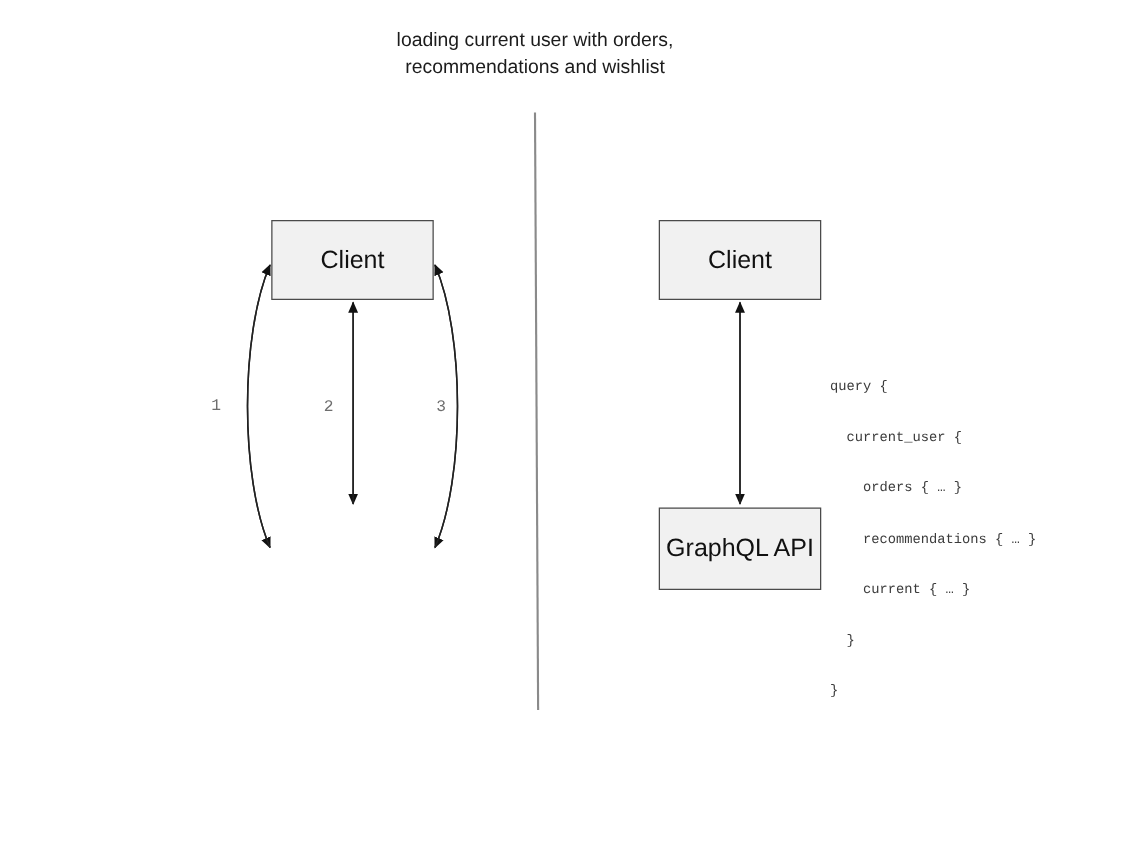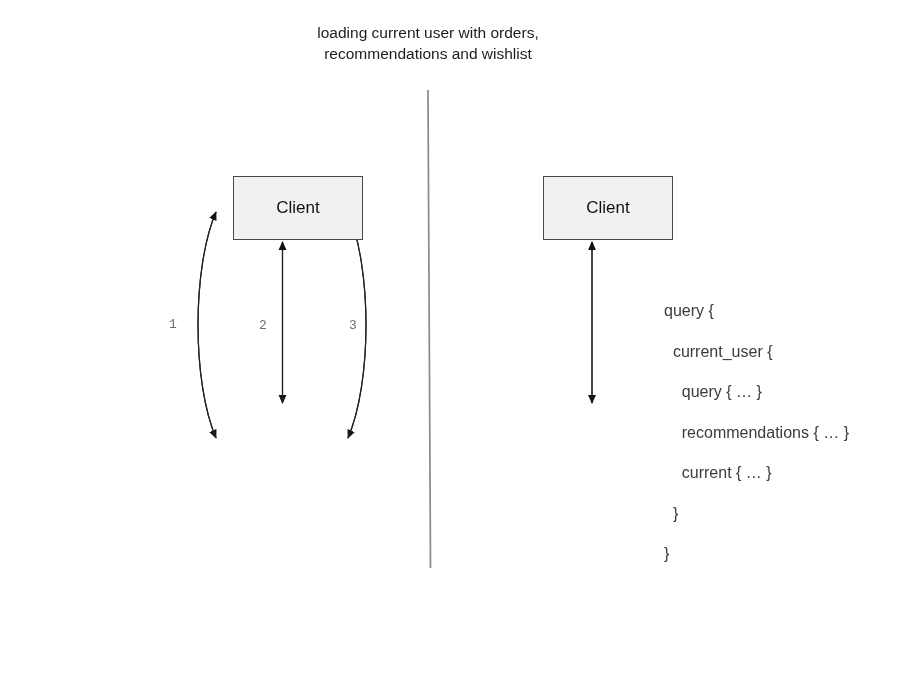--- a/index.html
+++ b/index.html
@@ -33,45 +33,44 @@
   }
   .node-box {
     position: absolute;
     width: 128px;
     height: 62px;
     background: #f1f1f1;
     border: 1.3px solid #4a4a4a;
     display: flex;
     align-items: center;
     justify-content: center;
-    font-size: 17px;
+    font-size: 20px;
     color: #111111;
-    margin-left: 16px;
   }
   .box-client-left  { left: 217px; top: 176px; }
   .box-rest-api     { left: 217px; top: 406px; height: 64px; }
   .box-client-right { left: 527px; top: 176px; }
   .box-graphql-api  { left: 527px; top: 406px; height: 64px; }
 
   .endpoint-list {
     position: absolute;
     left: 8px;
     top: 178px;
     font-family: "Liberation Mono", monospace;
     font-size: 10.5px;
     line-height: 13px;
     color: #2e2e2e;
     white-space: pre;
   }
   .query-block {
     position: absolute;
     left: 664px;
     top: 277px;
-    font-family: Liberation Sans, sans-serif;
-    font-size: 16px;
+    font-family: Liberation Mono, monospace;
+    font-size: 11px;
     line-height: 13.5px;
     color: #3b3b3b;
     white-space: pre;
   }
   .arrow-label {
     position: absolute;
     font-family: "Liberation Mono", monospace;
     font-size: 13px;
     color: #6e6e6e;
     width: 20px;
@@ -111,28 +110,31 @@
     <line x1="592" y1="403" x2="592" y2="242" stroke="#222222" stroke-width="1.2" marker-end="url(#arrowhead)"></line>
   </svg>
 
 
   <div class="node-box box-client-left">
     <span>Client</span>
   </div>
   <div class="node-box box-client-right">
     <span>Client</span>
   </div>
+  <div class="node-box box-graphql-api">
+    <span>GraphQL API</span>
+  </div>
 
   <div class="arrow-label label-1">1</div>
   <div class="arrow-label label-2">2</div>
   <div class="arrow-label label-3">3</div>
 
   <div class="query-block">
     <div>query {</div>
     <div>  current_user {</div>
-    <div>    query { … }</div>
+    <div>    orders { … }</div>
     <div>    recommendations { … }</div>
     <div>    current { … }</div>
     <div>  }</div>
     <div>}</div>
   </div>
 
 </div>
 
 </body></html>

